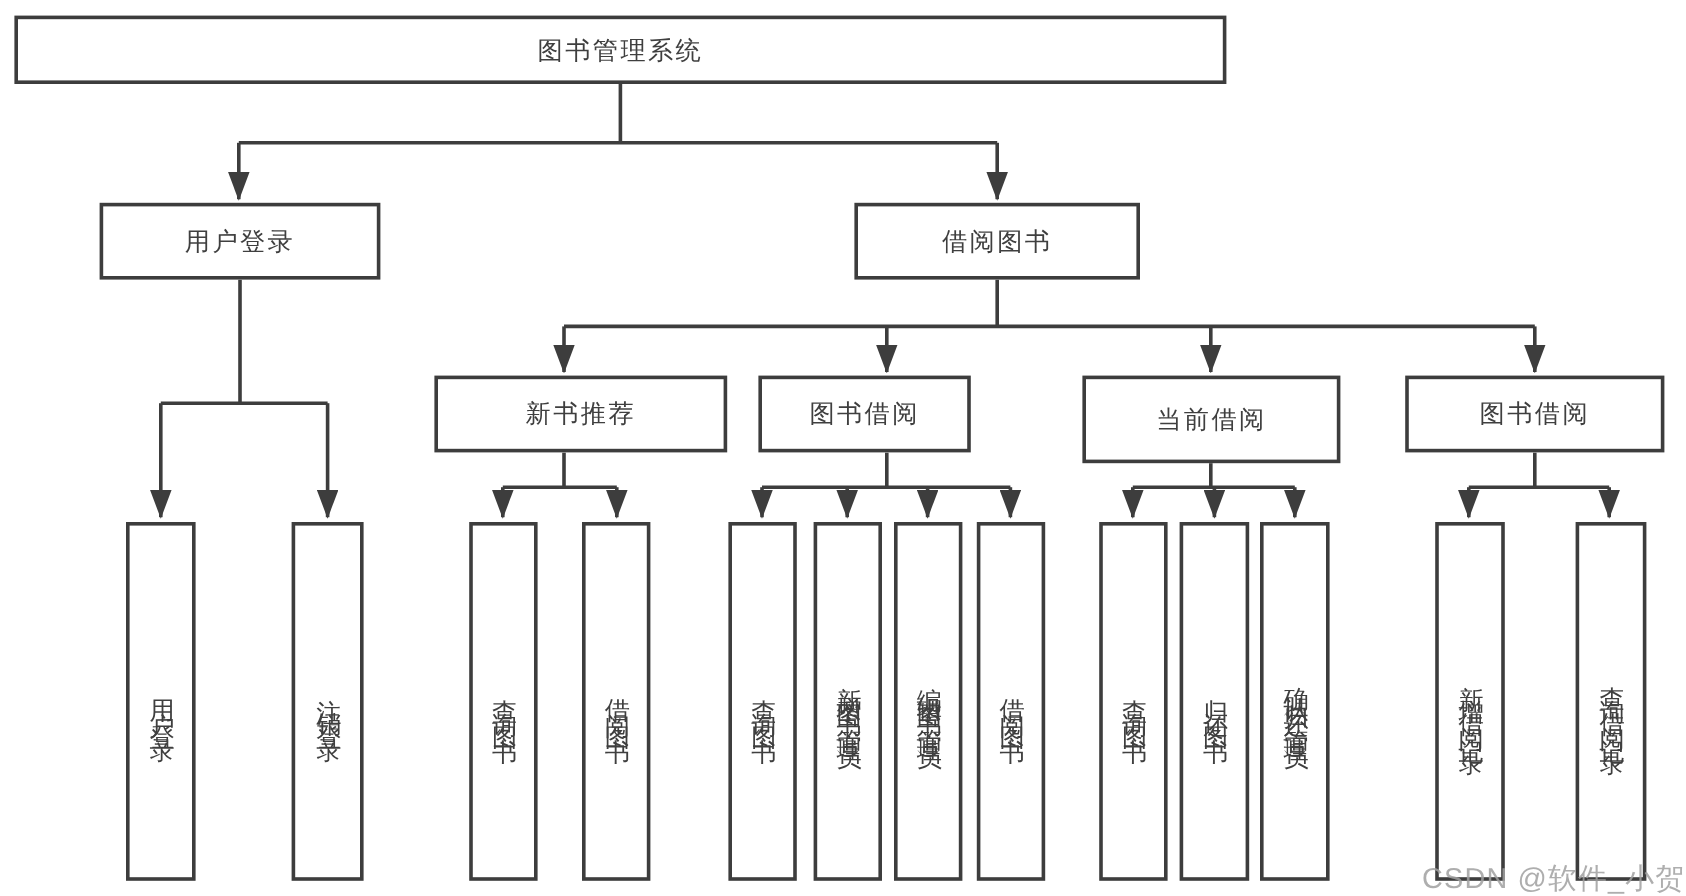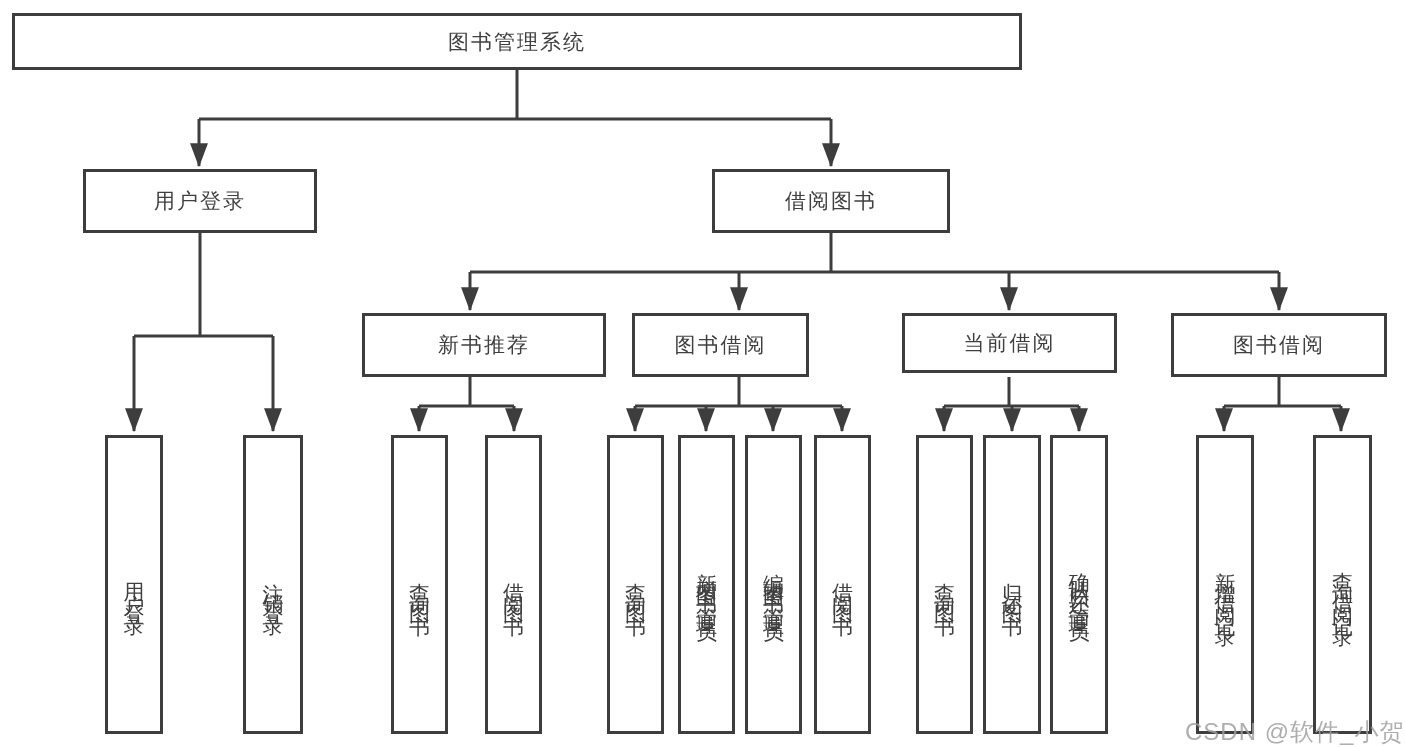--- a/index.html
+++ b/index.html
@@ -100,21 +100,21 @@
     </g>
   </svg>
 
   <div class="box" style="left:12px; top:13px; width:1010px; height:57px;">图书管理系统</div>
 
   <div class="box" style="left:83px; top:169px; width:234px; height:64px;">用户登录</div>
   <div class="box" style="left:712px; top:169px; width:238px; height:64px;">借阅图书</div>
 
   <div class="box" style="left:362px; top:313px; width:244px; height:64px;">新书推荐</div>
   <div class="box" style="left:632px; top:313px; width:177px; height:64px;">图书借阅</div>
-  <div class="box" style="left:902px; top:313px; width:215px; height:60px;">当前借阅</div>
+  <div class="box" style="left:902px; top:313px; width:215px; height:73px;">当前借阅</div>
   <div class="box" style="left:1171px; top:313px; width:216px; height:64px;">图书借阅</div>
 
   <div class="box v" style="left:105px; top:435px; width:58px; height:299px;">用户登录</div>
   <div class="box v" style="left:243px; top:435px; width:60px; height:299px;">注销登录</div>
 
   <div class="box v" style="left:391px; top:435px; width:57px; height:299px;">查询图书</div>
   <div class="box v" style="left:485px; top:435px; width:57px; height:299px;">借阅图书</div>
 
   <div class="box v" style="left:607px; top:435px; width:57px; height:299px;">查询图书</div>
   <div class="box v long" style="left:678px; top:435px; width:57px; height:299px;">新增图书（管理员）</div>

